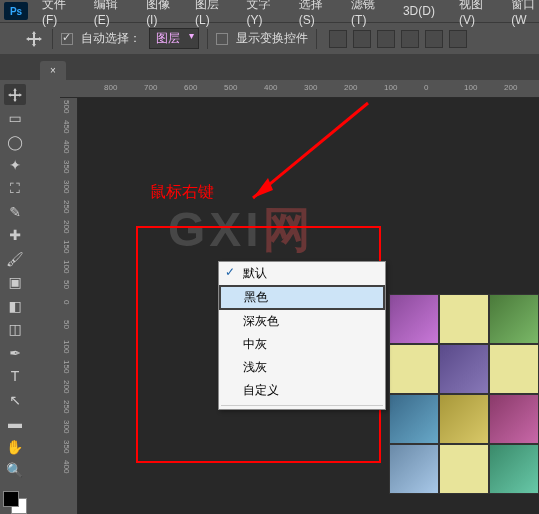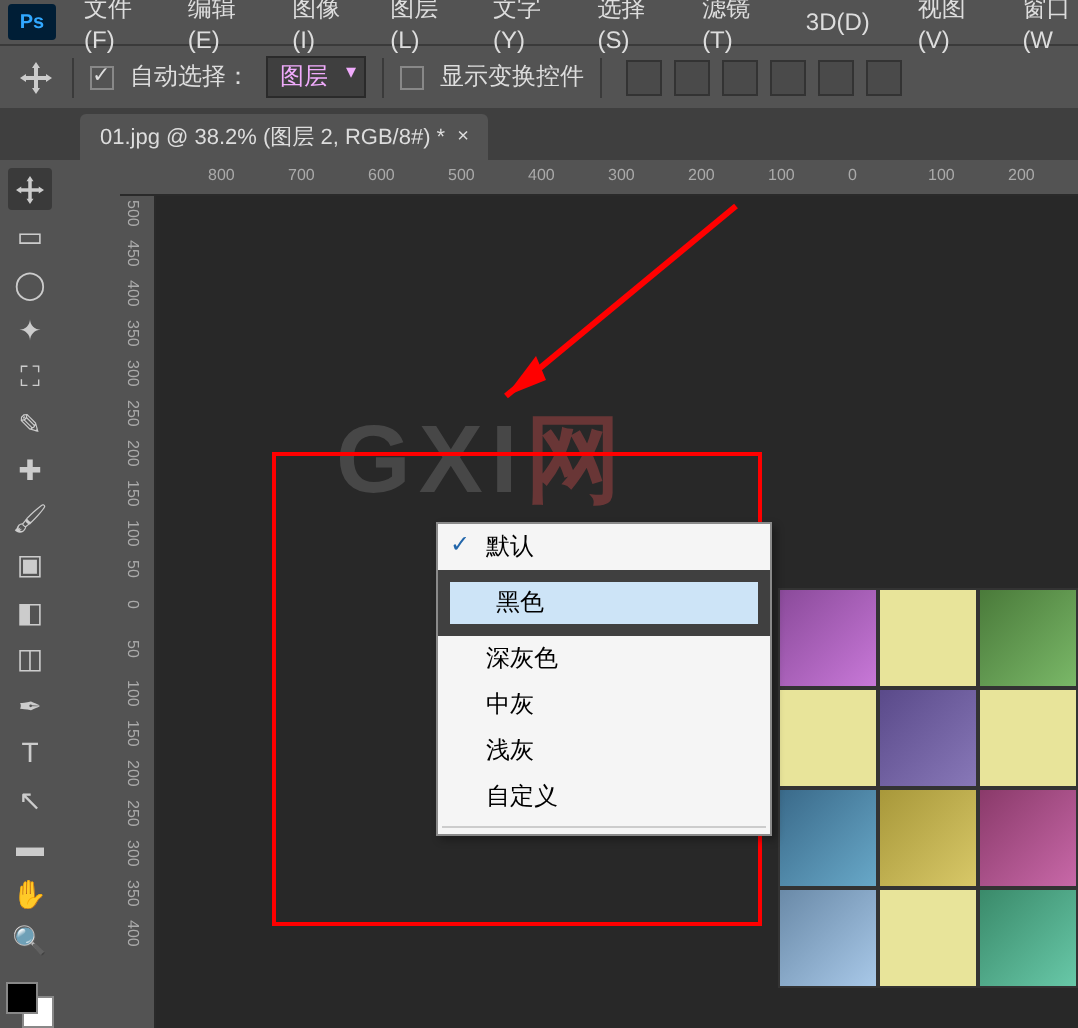--- a/index.html
+++ b/index.html
@@ -2,21 +2,21 @@
 <html><head>
 <meta charset="utf-8">
 <style>
 * { margin: 0; padding: 0; box-sizing: border-box; font-family: "Microsoft YaHei", sans-serif; }
 body { background: #535353; width: 539px; height: 514px; overflow: hidden; position: relative; }
 
 .menubar { background: #535353; height: 22px; display: flex; align-items: center; padding-left: 42px; color: #ddd; font-size: 12px; gap: 24px; }
 .menubar span { cursor: default; }
 .ps-logo { position: absolute; left: 4px; top: 2px; width: 24px; height: 18px; background: #001e36; color: #31a8ff; font-size: 10px; font-weight: bold; display: flex; align-items: center; justify-content: center; border-radius: 2px; }
 
-.optbar { background: #535353; height: 32px; display: flex; align-items: center; padding-left: 8px; color: #ddd; font-size: 12px; gap: 8px; border-top: 1px solid #3a3a3a; }
+.optbar { background: #535353; height: 32px; display: flex; align-items: center; padding-left: 24px; color: #ddd; font-size: 12px; gap: 8px; border-top: 1px solid #3a3a3a; }
 .move-icon { width: 20px; height: 20px; display: flex; align-items: center; justify-content: center; }
 .move-icon svg { width: 16px; height: 16px; }
 .sep { width: 1px; height: 20px; background: #3a3a3a; }
 .checkbox { width: 12px; height: 12px; border: 1px solid #888; display: inline-block; position: relative; }
 .checkbox.checked::after { content: "✓"; position: absolute; top: -3px; left: 0; color: #ddd; font-size: 11px; }
 .select { background: #3f3f3f; border: 1px solid #2a2a2a; padding: 1px 18px 1px 6px; color: #f0abfc; position: relative; }
 .select::after { content: "▾"; position: absolute; right: 4px; top: 1px; font-size: 10px; }
 .align-icons { display: flex; gap: 6px; margin-left: 4px; }
 .align-icons div { width: 18px; height: 18px; background: #4a4a4a; border: 1px solid #333; }
 
@@ -44,21 +44,21 @@
 
 .watermark { position: absolute; left: 90px; top: 100px; font-size: 48px; color: #666; font-weight: bold; letter-spacing: 4px; opacity: 0.5; }
 .watermark .red { color: #a44; }
 
 .redbox { position: absolute; left: 58px; top: 128px; width: 245px; height: 237px; border: 2px solid #ff0000; }
 .arrow { position: absolute; left: 172px; top: -20px; }
 .label-text { position: absolute; left: 72px; top: 84px; color: #ff0000; font-size: 16px; }
 
 .context-menu { position: absolute; left: 140px; top: 148px; width: 168px; background: #f5f5f5; border: 1px solid #8a8a8a; box-shadow: 2px 2px 4px rgba(0,0,0,.3); z-index: 10; margin-top: 15px; }
 .context-menu .item { padding: 3px 8px 3px 24px; font-size: 12px; color: #000; position: relative; }
-.context-menu .item.highlight { background: #cde4f7; border: 6px solid #404040; padding: 2px 7px 2px 23px; }
+.context-menu .item.highlight { background: #cde4f7; border: 2px solid #404040; padding: 2px 7px 2px 23px; }
 .context-menu .item.check::before { content: "✓"; position: absolute; left: 6px; color: #2266aa; }
 .context-menu hr { border: none; border-top: 1px solid #ccc; margin: 3px 2px; }
 
 .thumbnails { position: absolute; right: 0; top: 196px; width: 150px; display: grid; grid-template-columns: repeat(3, 50px); grid-auto-rows: 50px; }
 .thumbnails div { border: 1px solid #333; }
 .thumb-yellow { background: #e8e49a; }
 .thumb-a { background: linear-gradient(135deg,#8a4a9a,#c878d8); }
 .thumb-b { background: linear-gradient(135deg,#4a7a3a,#7ab868); }
 .thumb-c { background: linear-gradient(135deg,#5a4a8a,#8878b8); }
 .thumb-d { background: linear-gradient(135deg,#3a6a8a,#68a8c8); }
@@ -104,21 +104,20 @@
     <div></div>
     <div></div>
     <div></div>
     <div></div>
     <div></div>
   </div>
 </div>
 
 <div class="tabbar">
   <div class="tab">
-    <span>01.jpg @ 38.2% (图层 2, RGB/8#) *</span>
     <span class="close">×</span>
   </div>
 </div>
 
 <div class="workspace">
   <div class="toolpanel">
     <div class="tool active">
         <svg width="14" height="14" viewBox="0 0 16 16">
           <path d="M8 0l2 3H9v4h4V6l3 2-3 2V9H9v4h1l-2 3-2-3h1V9H3v1L0 8l3-2v1h4V3H6z" fill="#ccc"></path>
         </svg>
@@ -182,20 +181,21 @@
       <span style="top:322px">300</span>
       <span style="top:342px">350</span>
       <span style="top:362px">400</span>
     </div>
 
     <div class="canvas">
       <div class="watermark">
         <span>GXI</span><span class="red">网</span>
       </div>
 
+      <div class="label-text">鼠标右键</div>
 
       <svg class="arrow" width="140" height="120" style="position:absolute;left:160px;top:0px">
         <line x1="130" y1="5" x2="15" y2="100" stroke="#ff0000" stroke-width="3"></line>
         <polygon points="15,100 30,80 35,92" fill="#ff0000"></polygon>
       </svg>
 
       <div class="redbox"></div>
 
       <div class="context-menu">
         <div class="item check">默认</div>

